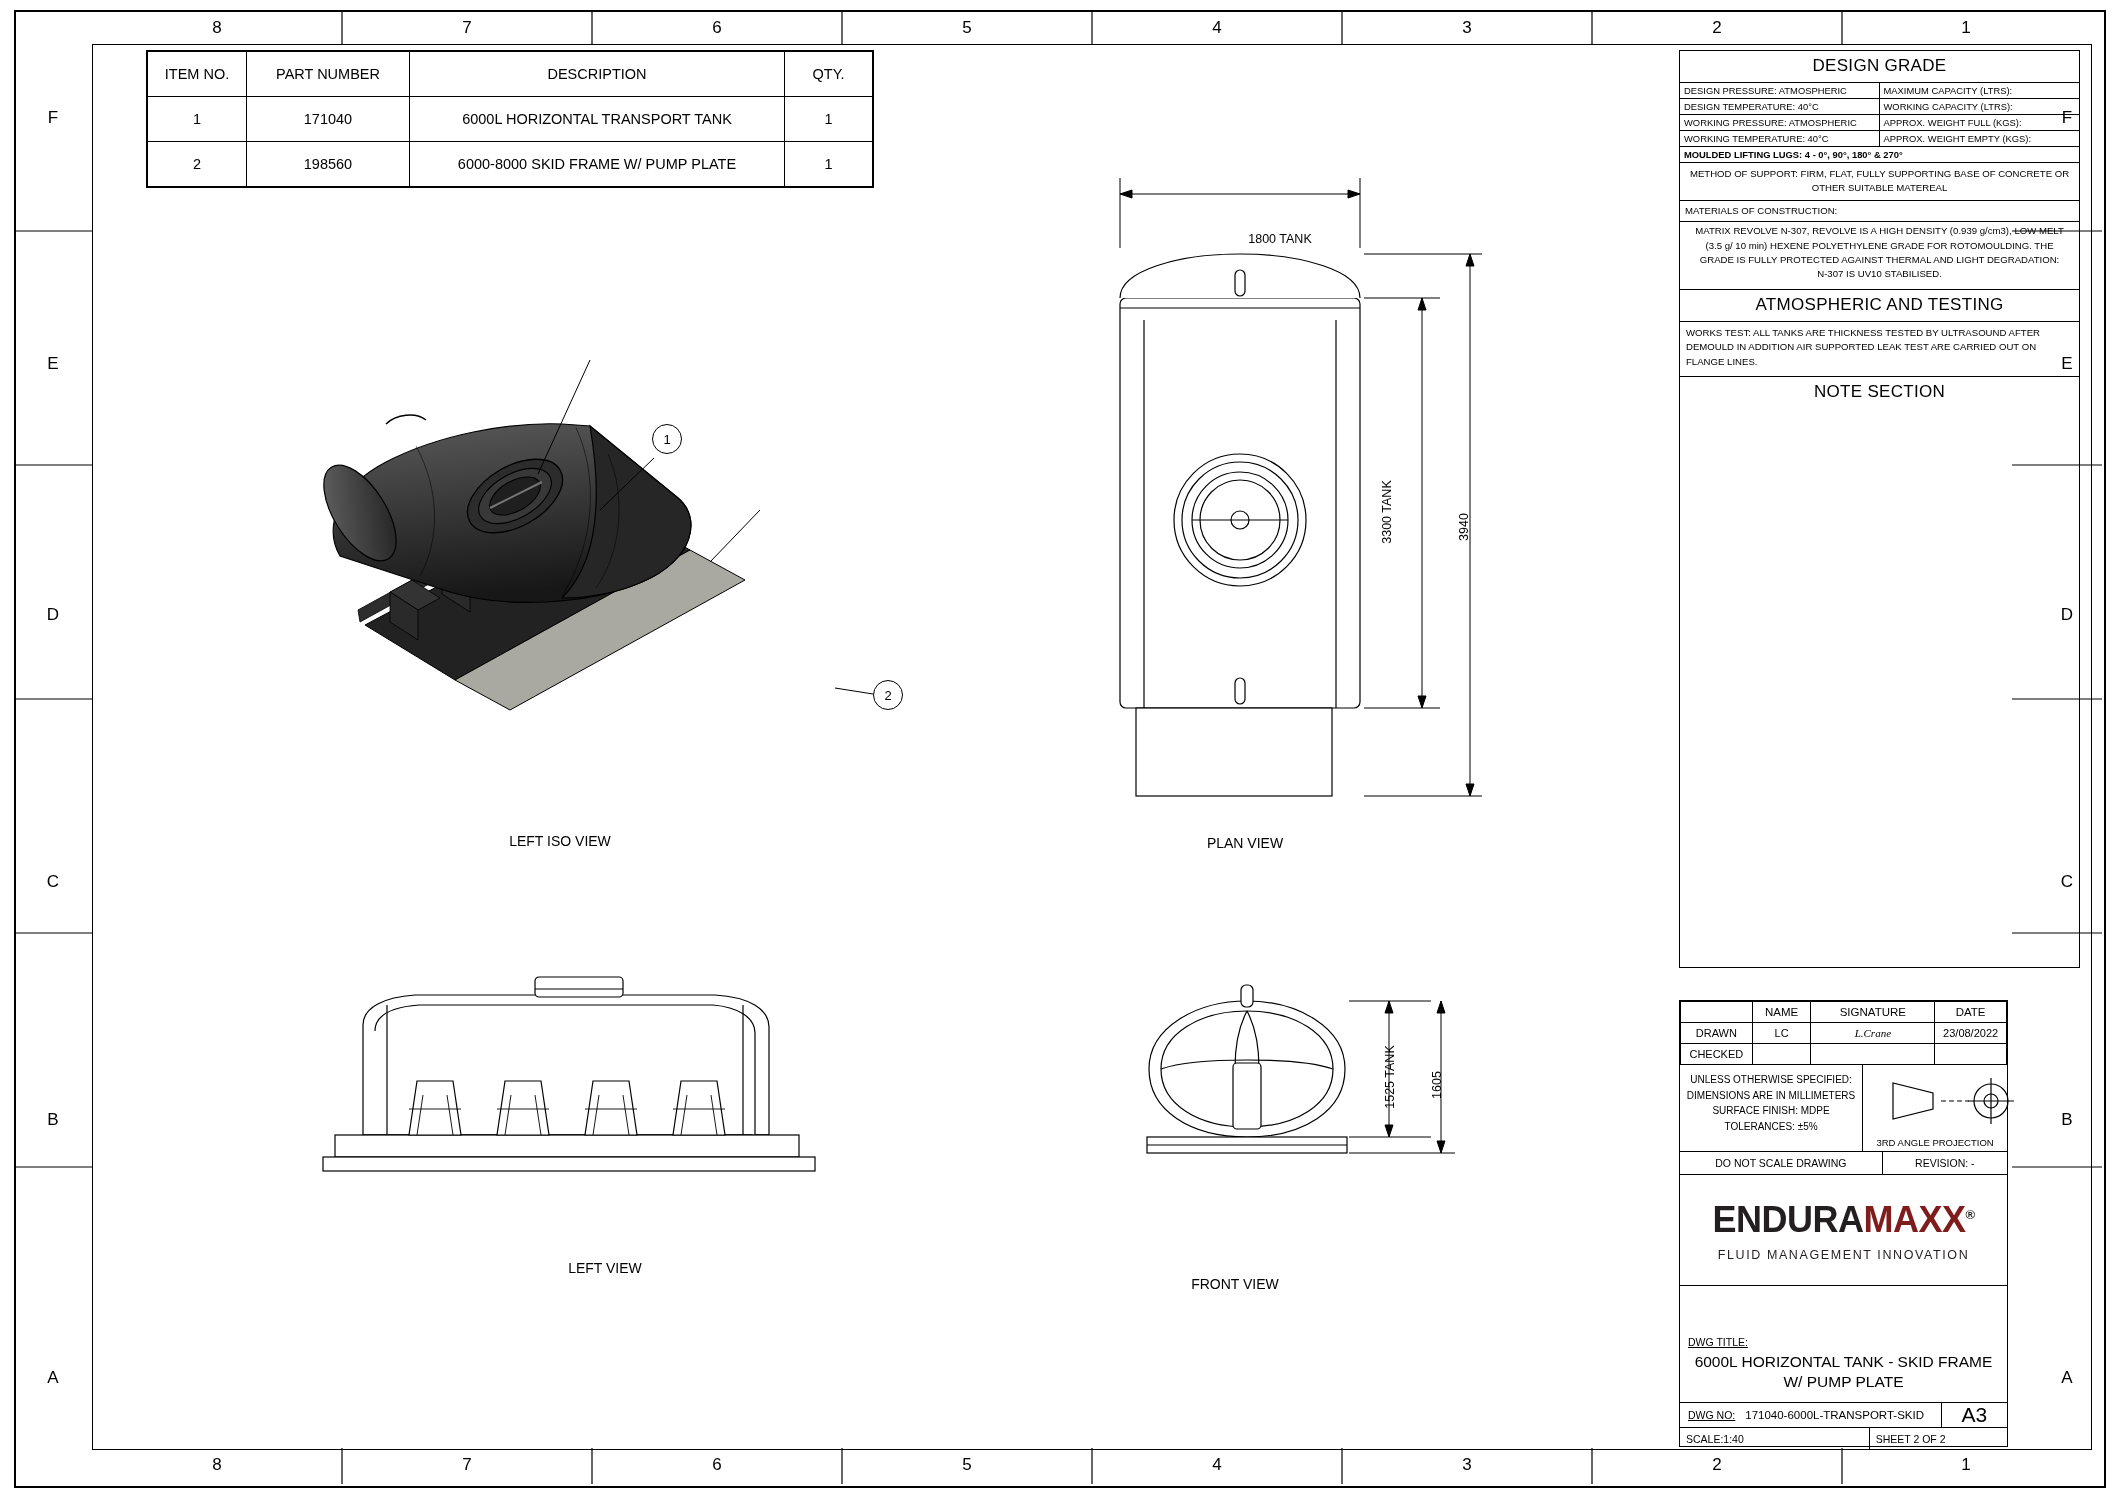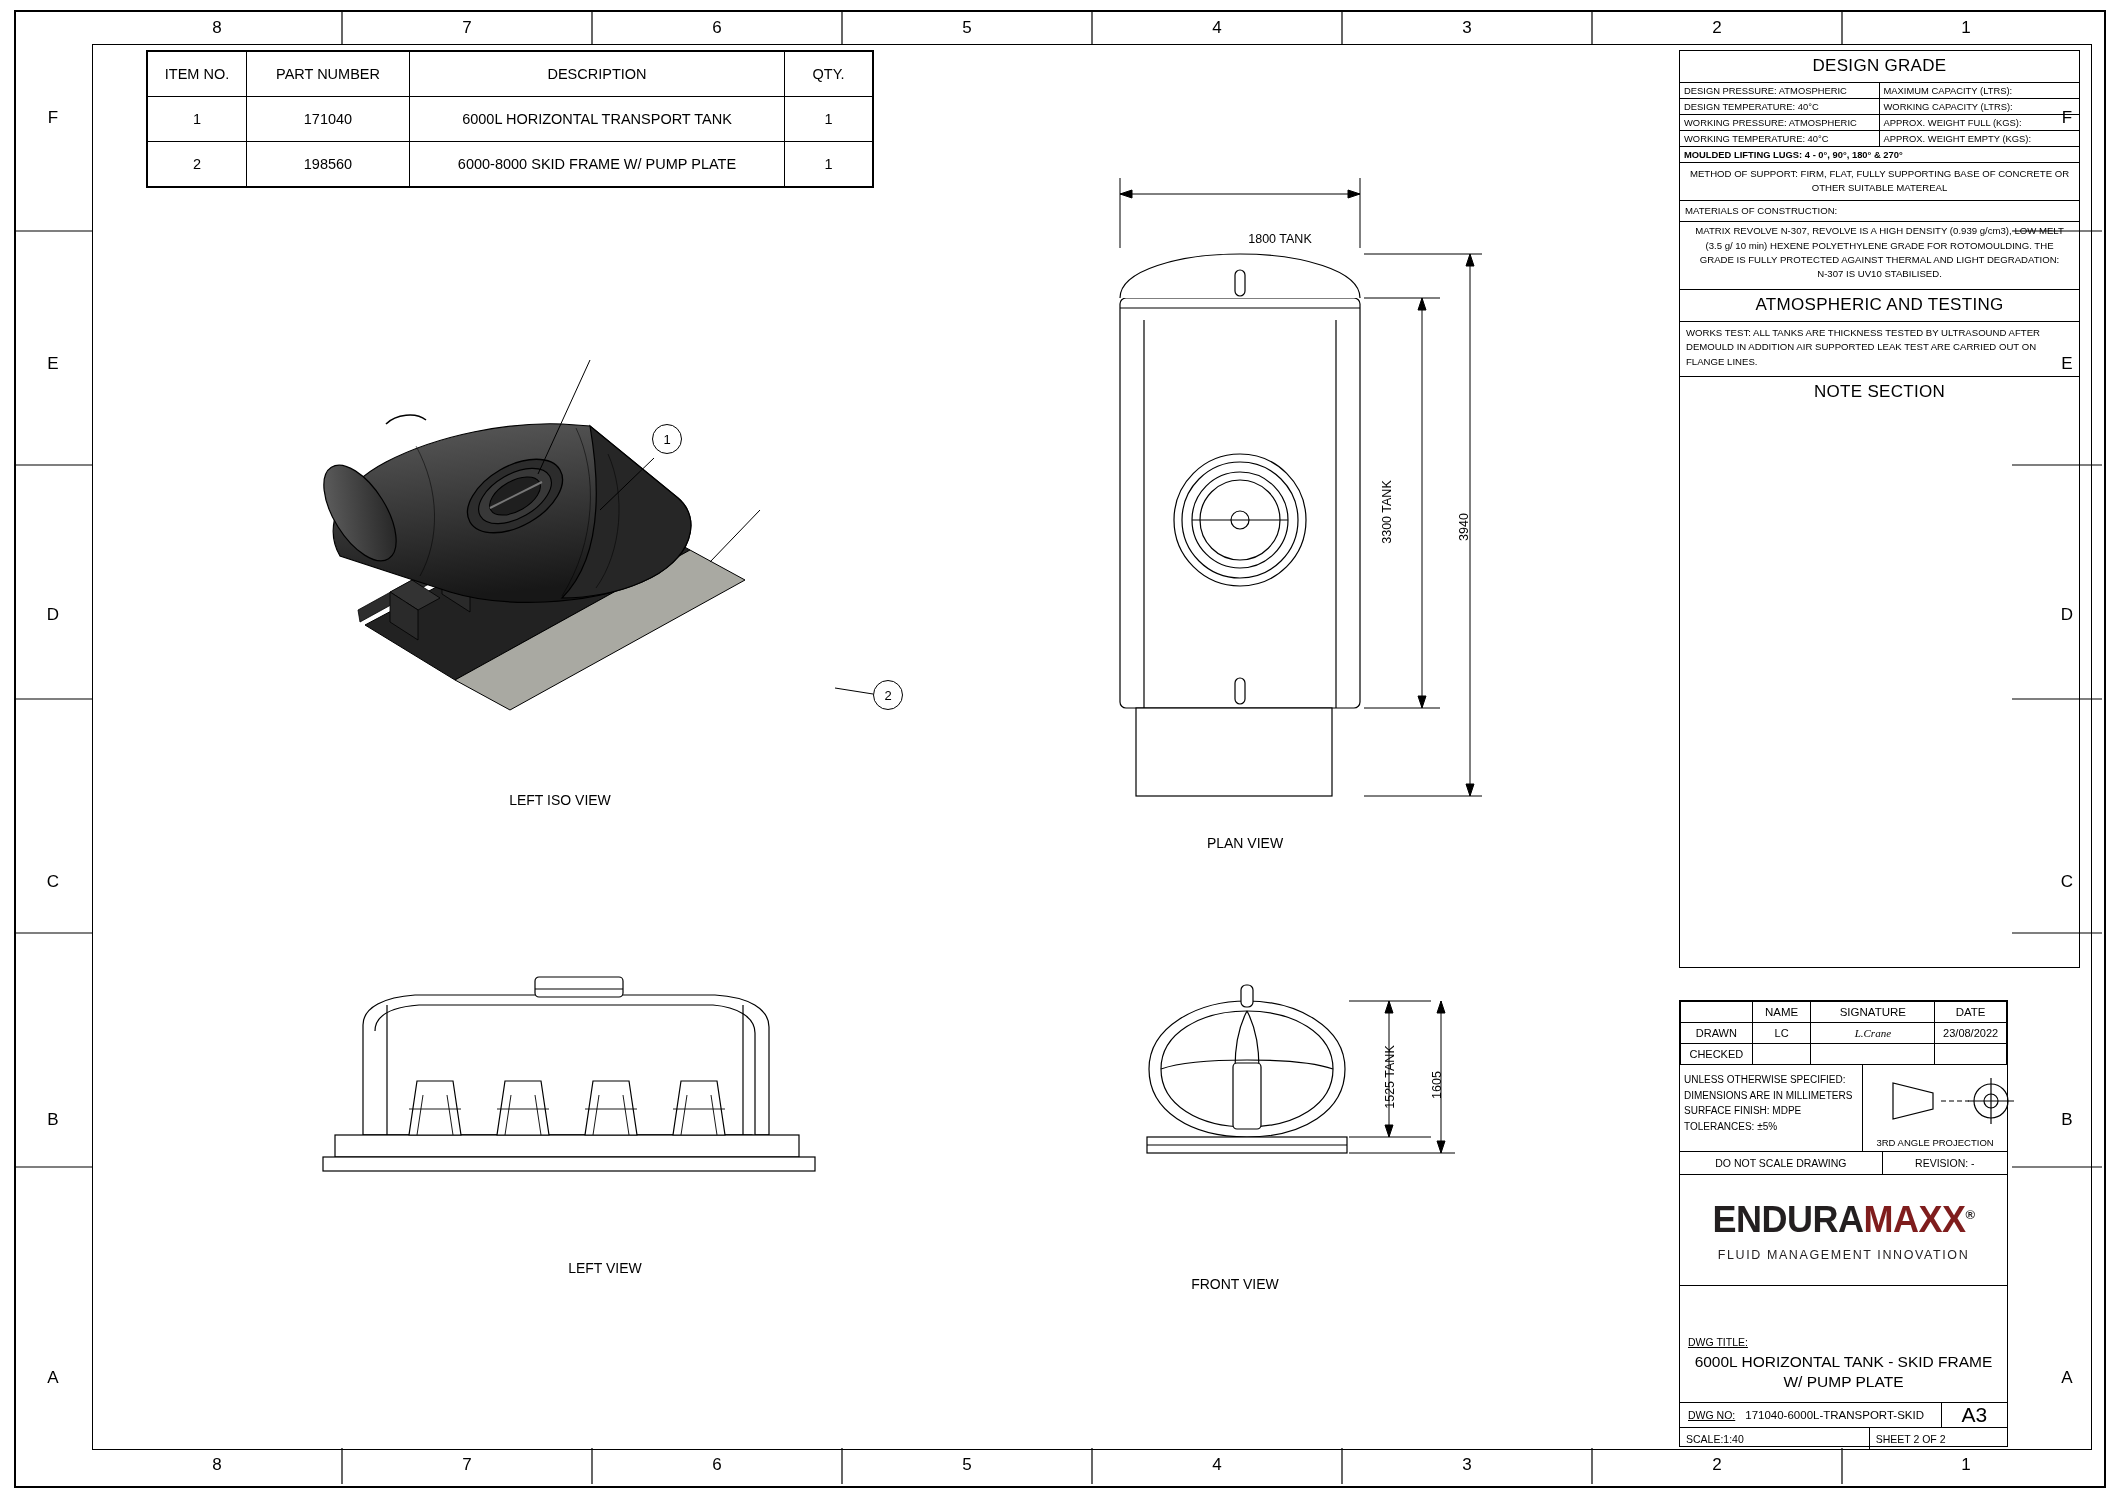--- a/index.html
+++ b/index.html
@@ -37,21 +37,21 @@
   .note-blank { height:560px; border:1px solid #000; border-top:none; box-sizing:border-box; }
 
   
   #title-block { position:absolute; left:1679px; top:1000px; width:329px; height:447px; border:1px solid #000; box-sizing:border-box; }
   .tb-table { width:100%; border-collapse:collapse; }
   .tb-table td { border:1px solid #000; font-size:11px; text-align:center; padding:4px 2px; }
   .tb-hdr td { font-size:11.5px; }
   .tb-sig { font-family:"Liberation Serif", serif; font-style:italic; font-size:12px; }
 
   .spec-wrap { display:flex; border-bottom:1px solid #000; }
-  .spec-left { width:56%; box-sizing:border-box; border-right:1px solid #000; font-size:10px; line-height:1.55; padding:7px 4px; text-align:left; }
+  .spec-left { width:56%; box-sizing:border-box; border-right:1px solid #000; font-size:10px; line-height:1.55; padding:7px 4px; text-align:center; }
   .spec-right { width:44%; box-sizing:border-box; position:relative; height:86px; }
   .proj-caption { position:absolute; bottom:3px; width:100%; text-align:center; font-size:9.5px; }
 
   .row2 { display:flex; border-bottom:1px solid #000; font-size:10.5px; }
   .row2 > div { box-sizing:border-box; padding:5px 4px; text-align:center; }
   .row2 > div:first-child { width:62%; border-right:1px solid #000; }
   .row2 > div:last-child { width:38%; }
 
   .logo-area { height:110px; border-bottom:1px solid #000; display:flex; flex-direction:column; align-items:center; justify-content:center; }
   .logo-main { font-size:36px; font-weight:bold; letter-spacing:-.5px; }
@@ -342,21 +342,21 @@
       <line x1="420" y1="192" x2="470" y2="140"></line>
     </g>
   </svg>
 
   <div class="balloon ctr" style="left:652px; top:424px;">1</div>
   <div class="balloon ctr" style="left:873px; top:680px;">2</div>
   <svg style="left:640px;top:430px;width:280px;height:270px;">
     <line x1="14" y1="28" x2="-40" y2="80" stroke="#000" stroke-width="1"></line>
     <line x1="233" y1="264" x2="195" y2="258" stroke="#000" stroke-width="1"></line>
   </svg>
-  <div class="view-caption" style="left:440px; top:792px; width:240px;">LEFT ISO VIEW</div>
+  <div class="view-caption" style="left:440px; top:833px; width:240px;">LEFT ISO VIEW</div>
 
   <svg style="left:1110px; top:230px; width:370px; height:560px;">
     <g stroke="#000" fill="#fff" stroke-width="1.2">
 
       <rect x="10" y="68" width="240" height="410" rx="6"></rect>
       <path d="M10,68 C10,40 70,24 130,24 C190,24 250,40 250,68"></path>
       <line x1="10" y1="78" x2="250" y2="78"></line>
 
       <rect x="26" y="478" width="196" height="88"></rect>
 

